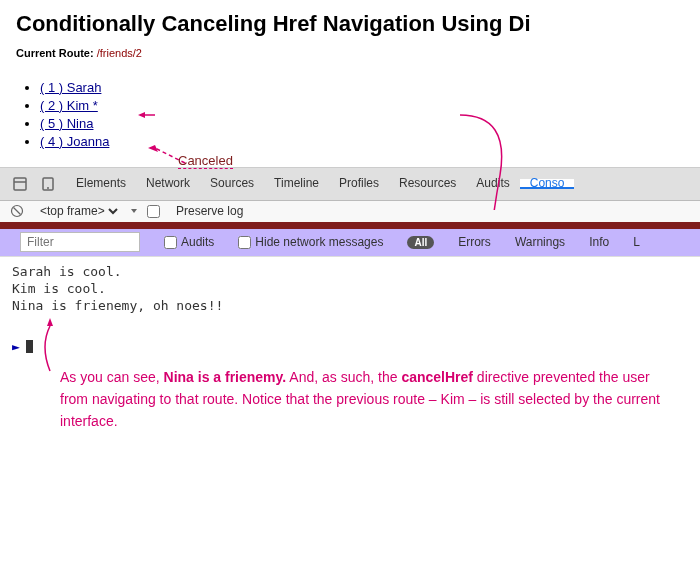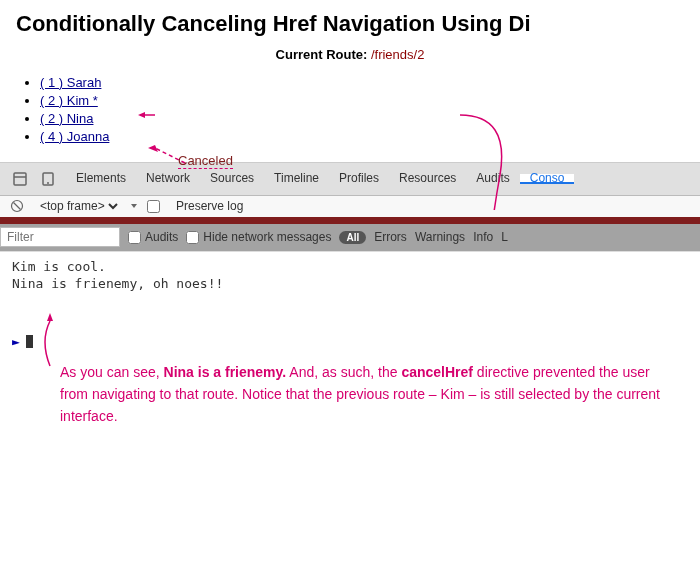--- a/index.html
+++ b/index.html
@@ -19,24 +19,23 @@
 
     .page-title {
       font-size: 22px;
       font-weight: bold;
       color: #000;
       margin-bottom: 8px;
       line-height: 1.3;
     }
 
     .current-route {
-      font-size: 13px;
+      font-size: 11px;
       color: #000;
-      margin-bottom: 12px;
-      text-align: center;
+      margin-bottom: 20px;
     }
     .current-route span {
       color: #8b0000;
     }
 
     .nav-list {
       list-style: disc;
       padding-left: 24px;
       margin-bottom: 10px;
     }
@@ -114,24 +113,24 @@
       font-size: 12px;
       color: #333;
       display: flex;
       align-items: center;
       gap: 16px;
     }
 
     .devtools-filter {
       display: flex;
       align-items: center;
-      padding: 4px 0;
-      background: #a3a3a3;
+      padding: 4px 20px;
+      background: #c4b5fd;
       border-bottom: 1px solid #ddd;
-      gap: 8px;
+      gap: 24px;
       height: 28px;
     }
 
     .filter-input {
       border: 1px solid #bbb;
       padding: 2px 6px;
       font-size: 12px;
       width: 120px;
       height: 20px;
     }
@@ -240,21 +239,21 @@
     </p>
 
     <ul class="nav-list">
       <li>
         <a href="#">( 1 ) Sarah</a>
       </li>
       <li>
         <a href="#">( 2 ) Kim *</a>
       </li>
       <li>
-        <a href="#">( 2 ) Nina</a>
+        <a href="#">( 5 ) Nina</a>
       </li>
       <li>
         <a href="#">( 4 ) Joanna</a>
       </li>
     </ul>
 
     <svg class="annotation-svg" style="position:absolute;top:0;left:0;width:700px;height:210px;pointer-events:none;">
 
       <line x1="155" y1="115" x2="145" y2="115" stroke="#d6006e" stroke-width="1.5"></line>
       <polygon points="145,112 138,115 145,118" fill="#d6006e"></polygon>
@@ -329,20 +328,21 @@
         <span>Hide network messages</span>
       </label>
       <span class="badge-all">All</span>
       <span class="filter-btn">Errors</span>
       <span class="filter-btn">Warnings</span>
       <span class="filter-btn">Info</span>
       <span class="filter-btn">L</span>
     </div>
 
     <div class="console-output">
+      <div class="console-line">Sarah is cool.</div>
       <div class="console-line">Kim is cool.</div>
       <div class="console-line">Nina is frienemy, oh noes!!</div>
     </div>
     <div class="console-prompt">
       <span style="color:#00a;margin-right:4px;">►</span>
       <span class="console-cursor"></span>
     </div>
 
   </div>
 

